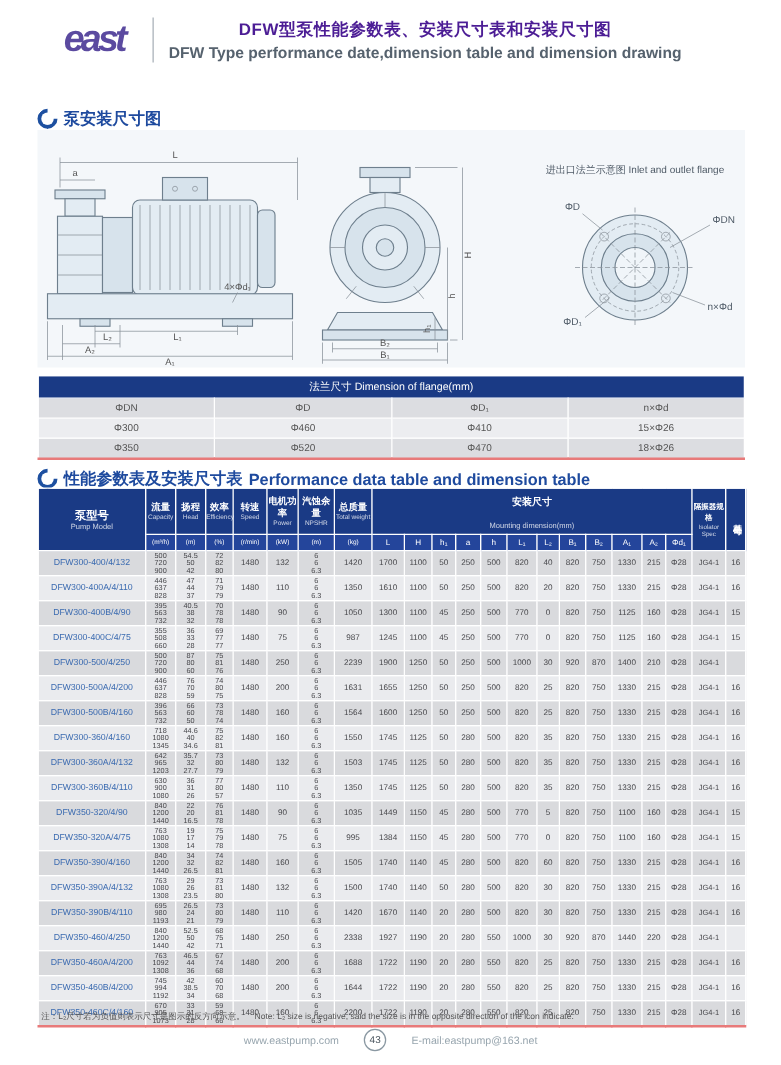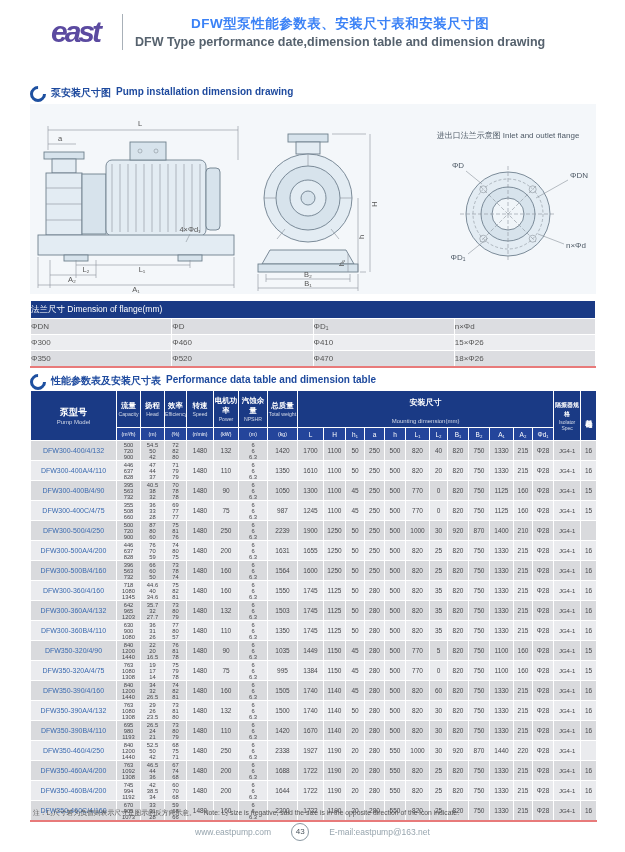--- a/index.html
+++ b/index.html
@@ -4,44 +4,44 @@
 <style>
   html,body{margin:0;padding:0;background:#fff;}
   .page{position:relative;width:625px;height:852px;background:#fff;overflow:hidden;
         font-family:"Liberation Sans",sans-serif;}
 
   
   .hdr{position:absolute;top:14px;left:32px;right:24px;display:flex;align-items:center;text-align:center;}
   .logo{font-size:30px;font-weight:900;font-style:italic;color:#5b4aa0;letter-spacing:-3px;
         width:86px;line-height:30px;}
   .hdr-div{width:1px;height:36px;background:#a8b0b8;margin:0 12px 0 4px;}
-  .t-zh{font-size:13.5px;font-weight:bold;color:#3b82f6;letter-spacing:.5px;}
+  .t-zh{font-size:13.5px;font-weight:bold;color:#4c1d95;letter-spacing:.5px;}
   .t-en{font-size:12.5px;font-weight:bold;color:#56626e;margin-top:2px;}
 
   
-  .sec{position:absolute;left:30px;display:flex;align-items:flex-start;gap:5px;
-       color:#1e4a9e;font-weight:bold;font-size:10px;}
+  .sec{position:absolute;left:30px;display:flex;align-items:center;gap:5px;
+       color:#1e4a9e;font-weight:bold;font-size:13px;}
   .sec .en{font-weight:bold;}
   .c-icon{width:10px;height:10px;border:3px solid #1e50a0;border-radius:50%;
           border-right-color:transparent;transform:rotate(-45deg);display:inline-block;}
   #sec1{top:86px;} #sec2{top:374px;}
 
   
   .drawing{position:absolute;top:104px;left:30px;width:566px;height:190px;background:#f4f7fa;}
   .drawing svg{display:block;}
   .dim{stroke:#8a929a;stroke-width:.6;fill:none;}
   .out{stroke:#6e7f8d;stroke-width:.9;fill:#e3ecf3;}
   .out2{stroke:#6e7f8d;stroke-width:.9;fill:#d7e3ec;}
   .lbl{font-size:7.5px;fill:#555;}
   .lblb{font-size:8px;fill:#4e5a66;}
 
   
   .flange{position:absolute;top:300px;left:30px;width:566px;border-collapse:collapse;
           table-layout:fixed;font-size:8px;color:#555;border-bottom:2px solid #e87a7a;}
-  .flange th,.flange td{border:1px solid #fff;height:15px;text-align:left;padding:0;font-weight:normal;}
+  .flange th,.flange td{border:1px solid #fff;height:15px;text-align:center;padding:0;font-weight:normal;}
   .flange .ttl{background:#1a3a85;color:#fff;font-size:8.5px;height:17px;}
   .flange .cols th{background:#dcdde1;}
   .flange tbody tr:nth-child(odd) td{background:#ecedf0;}
   .flange tbody tr:nth-child(even) td{background:#dcdde1;}
 
   
   .perf{position:absolute;top:390px;left:30px;width:566px;border-collapse:collapse;
         table-layout:fixed;border-bottom:2px solid #e87a7a;}
   .perf th{background:#1a3a85;color:#fff;border:1px solid #fff;padding:0;font-weight:normal;}
   .perf .h1 th{height:27px;}
@@ -79,21 +79,20 @@
     <div class="hdr-div"></div>
     <div>
       <div class="t-zh">DFW型泵性能参数表、安装尺寸表和安装尺寸图</div>
       <div class="t-en">DFW Type performance date,dimension table and dimension drawing</div>
     </div>
   </div>
 
   <div class="sec" id="sec1">
     <span class="c-icon"></span>
     <span>泵安装尺寸图</span>
-    <span class="en">Pump installation dimension drawing</span>
   </div>
 
   <div class="drawing">
     <svg width="566" height="190" viewBox="0 0 566 190">
 
       <g>
 
         <line class="dim" x1="18" y1="26" x2="208" y2="26"></line>
         <line class="dim" x1="18" y1="22" x2="18" y2="46"></line>
         <line class="dim" x1="208" y1="22" x2="208" y2="56"></line>

